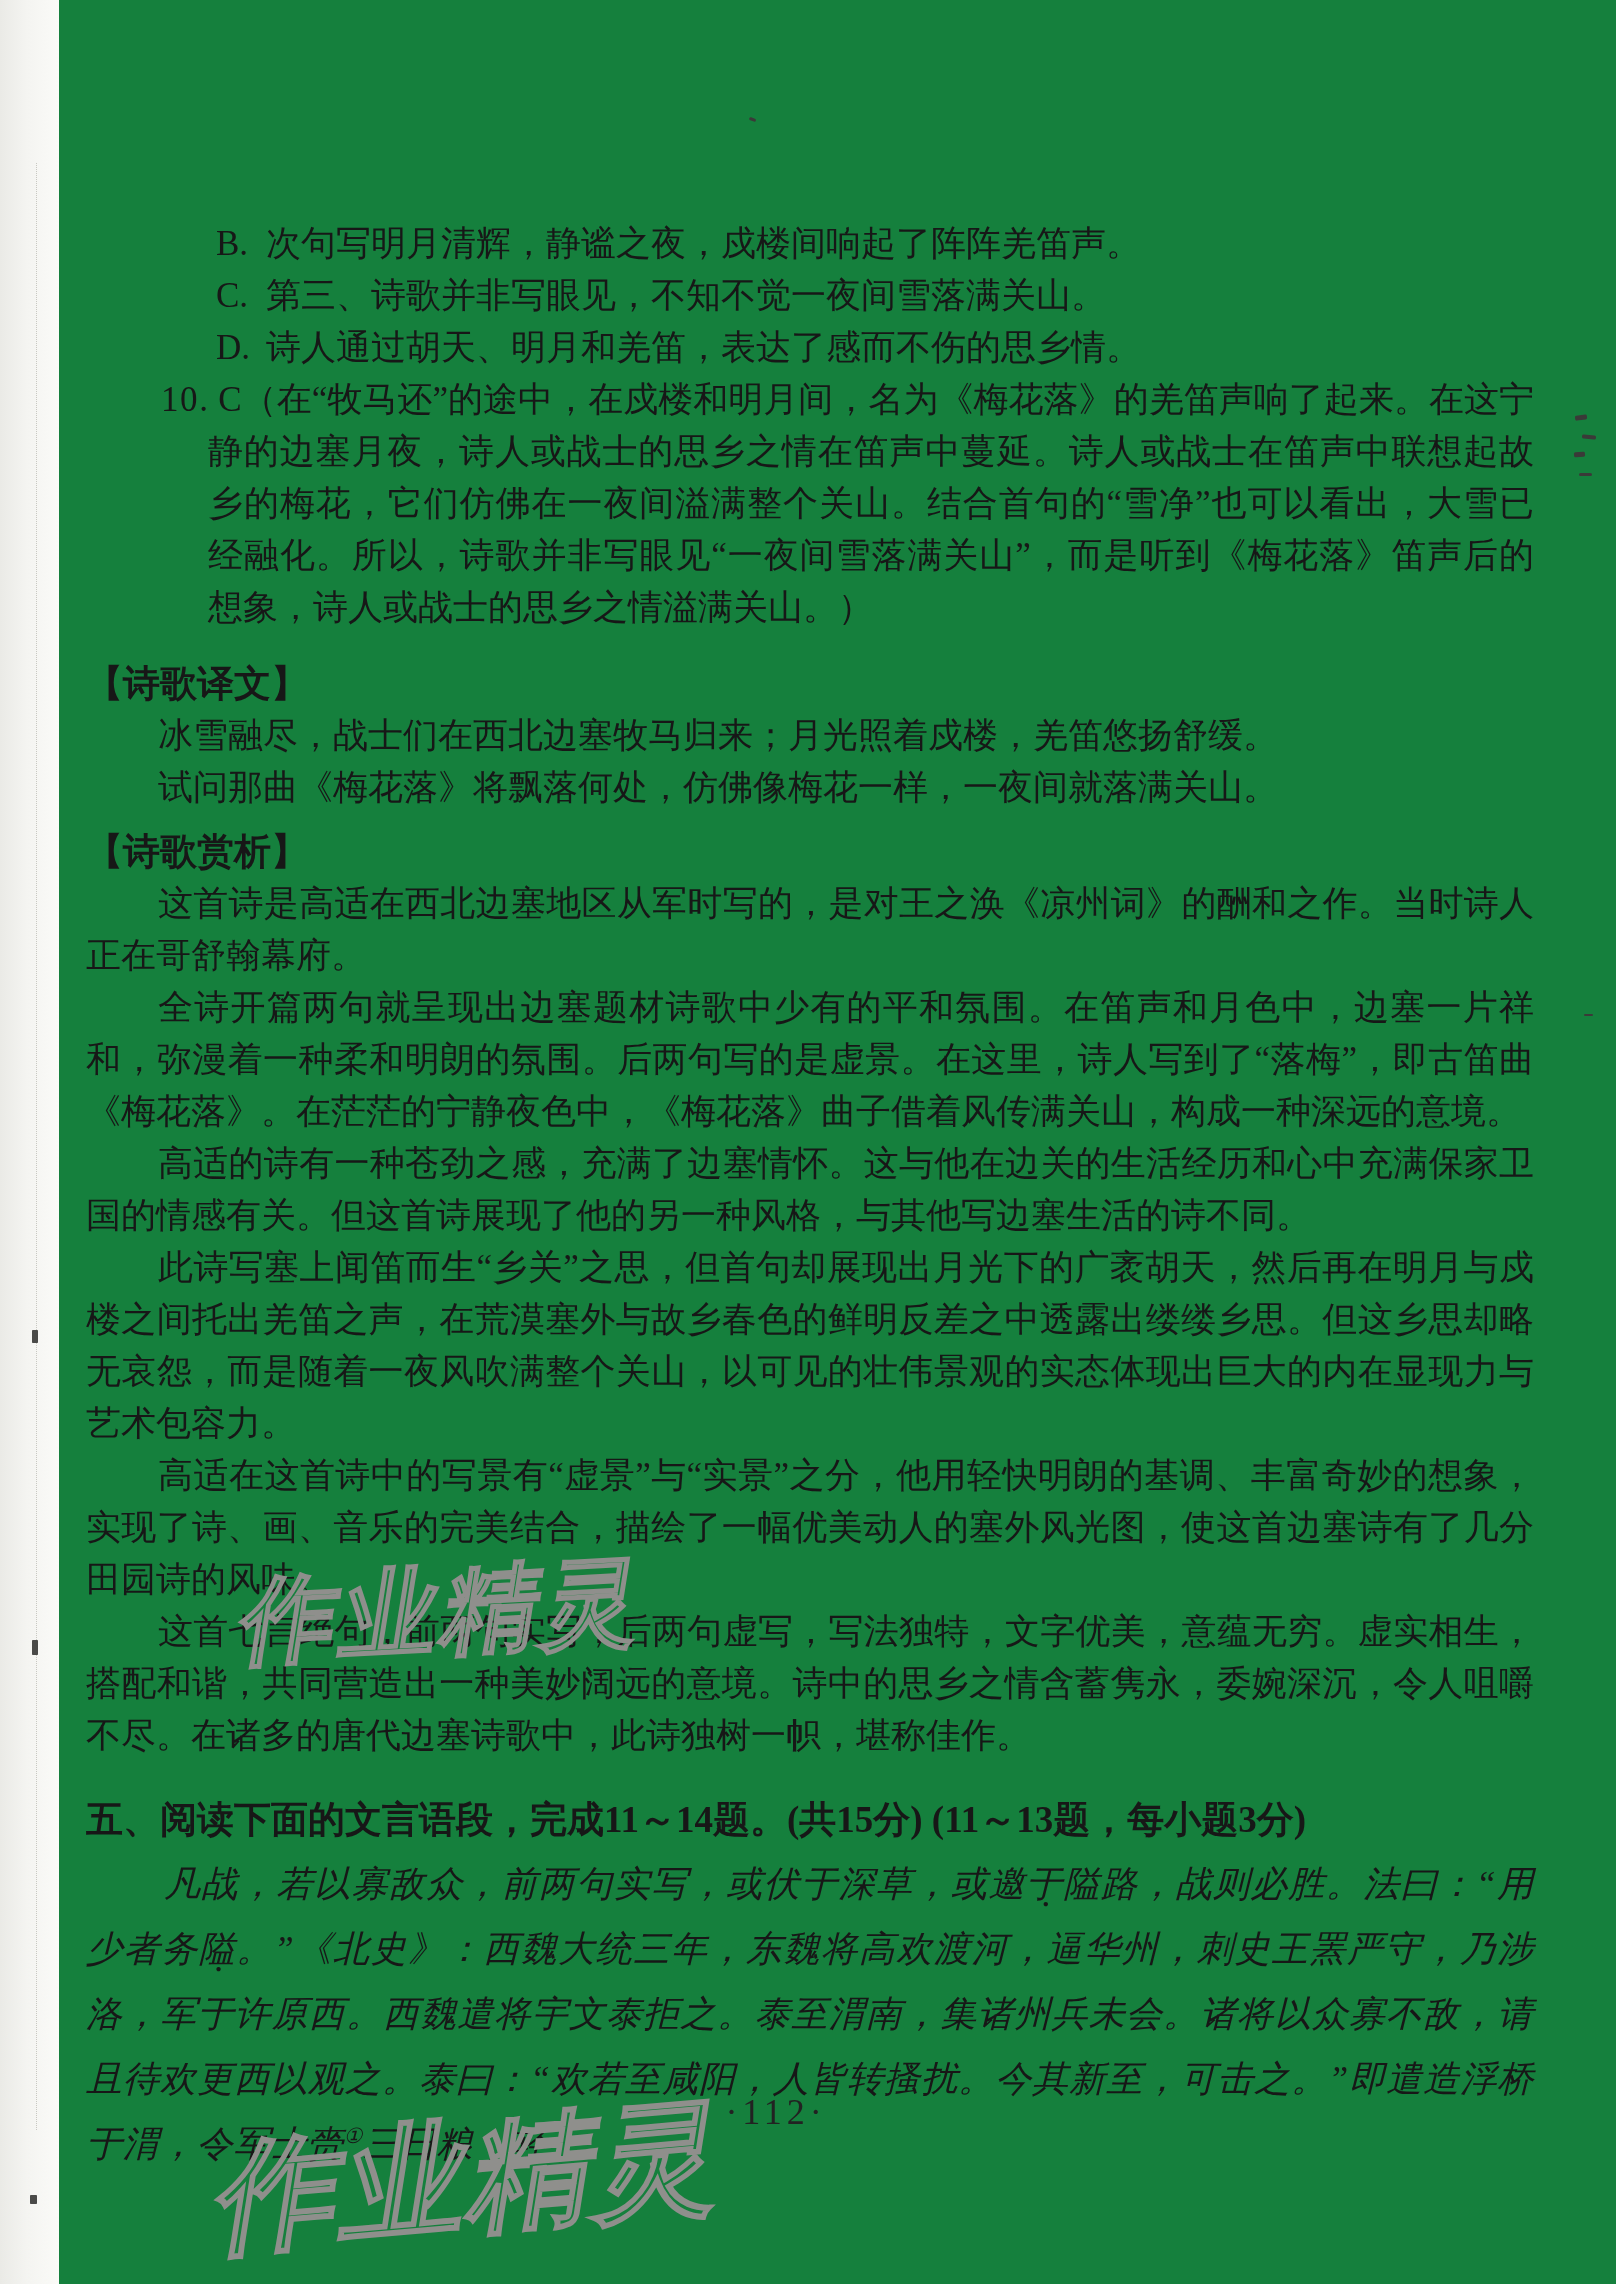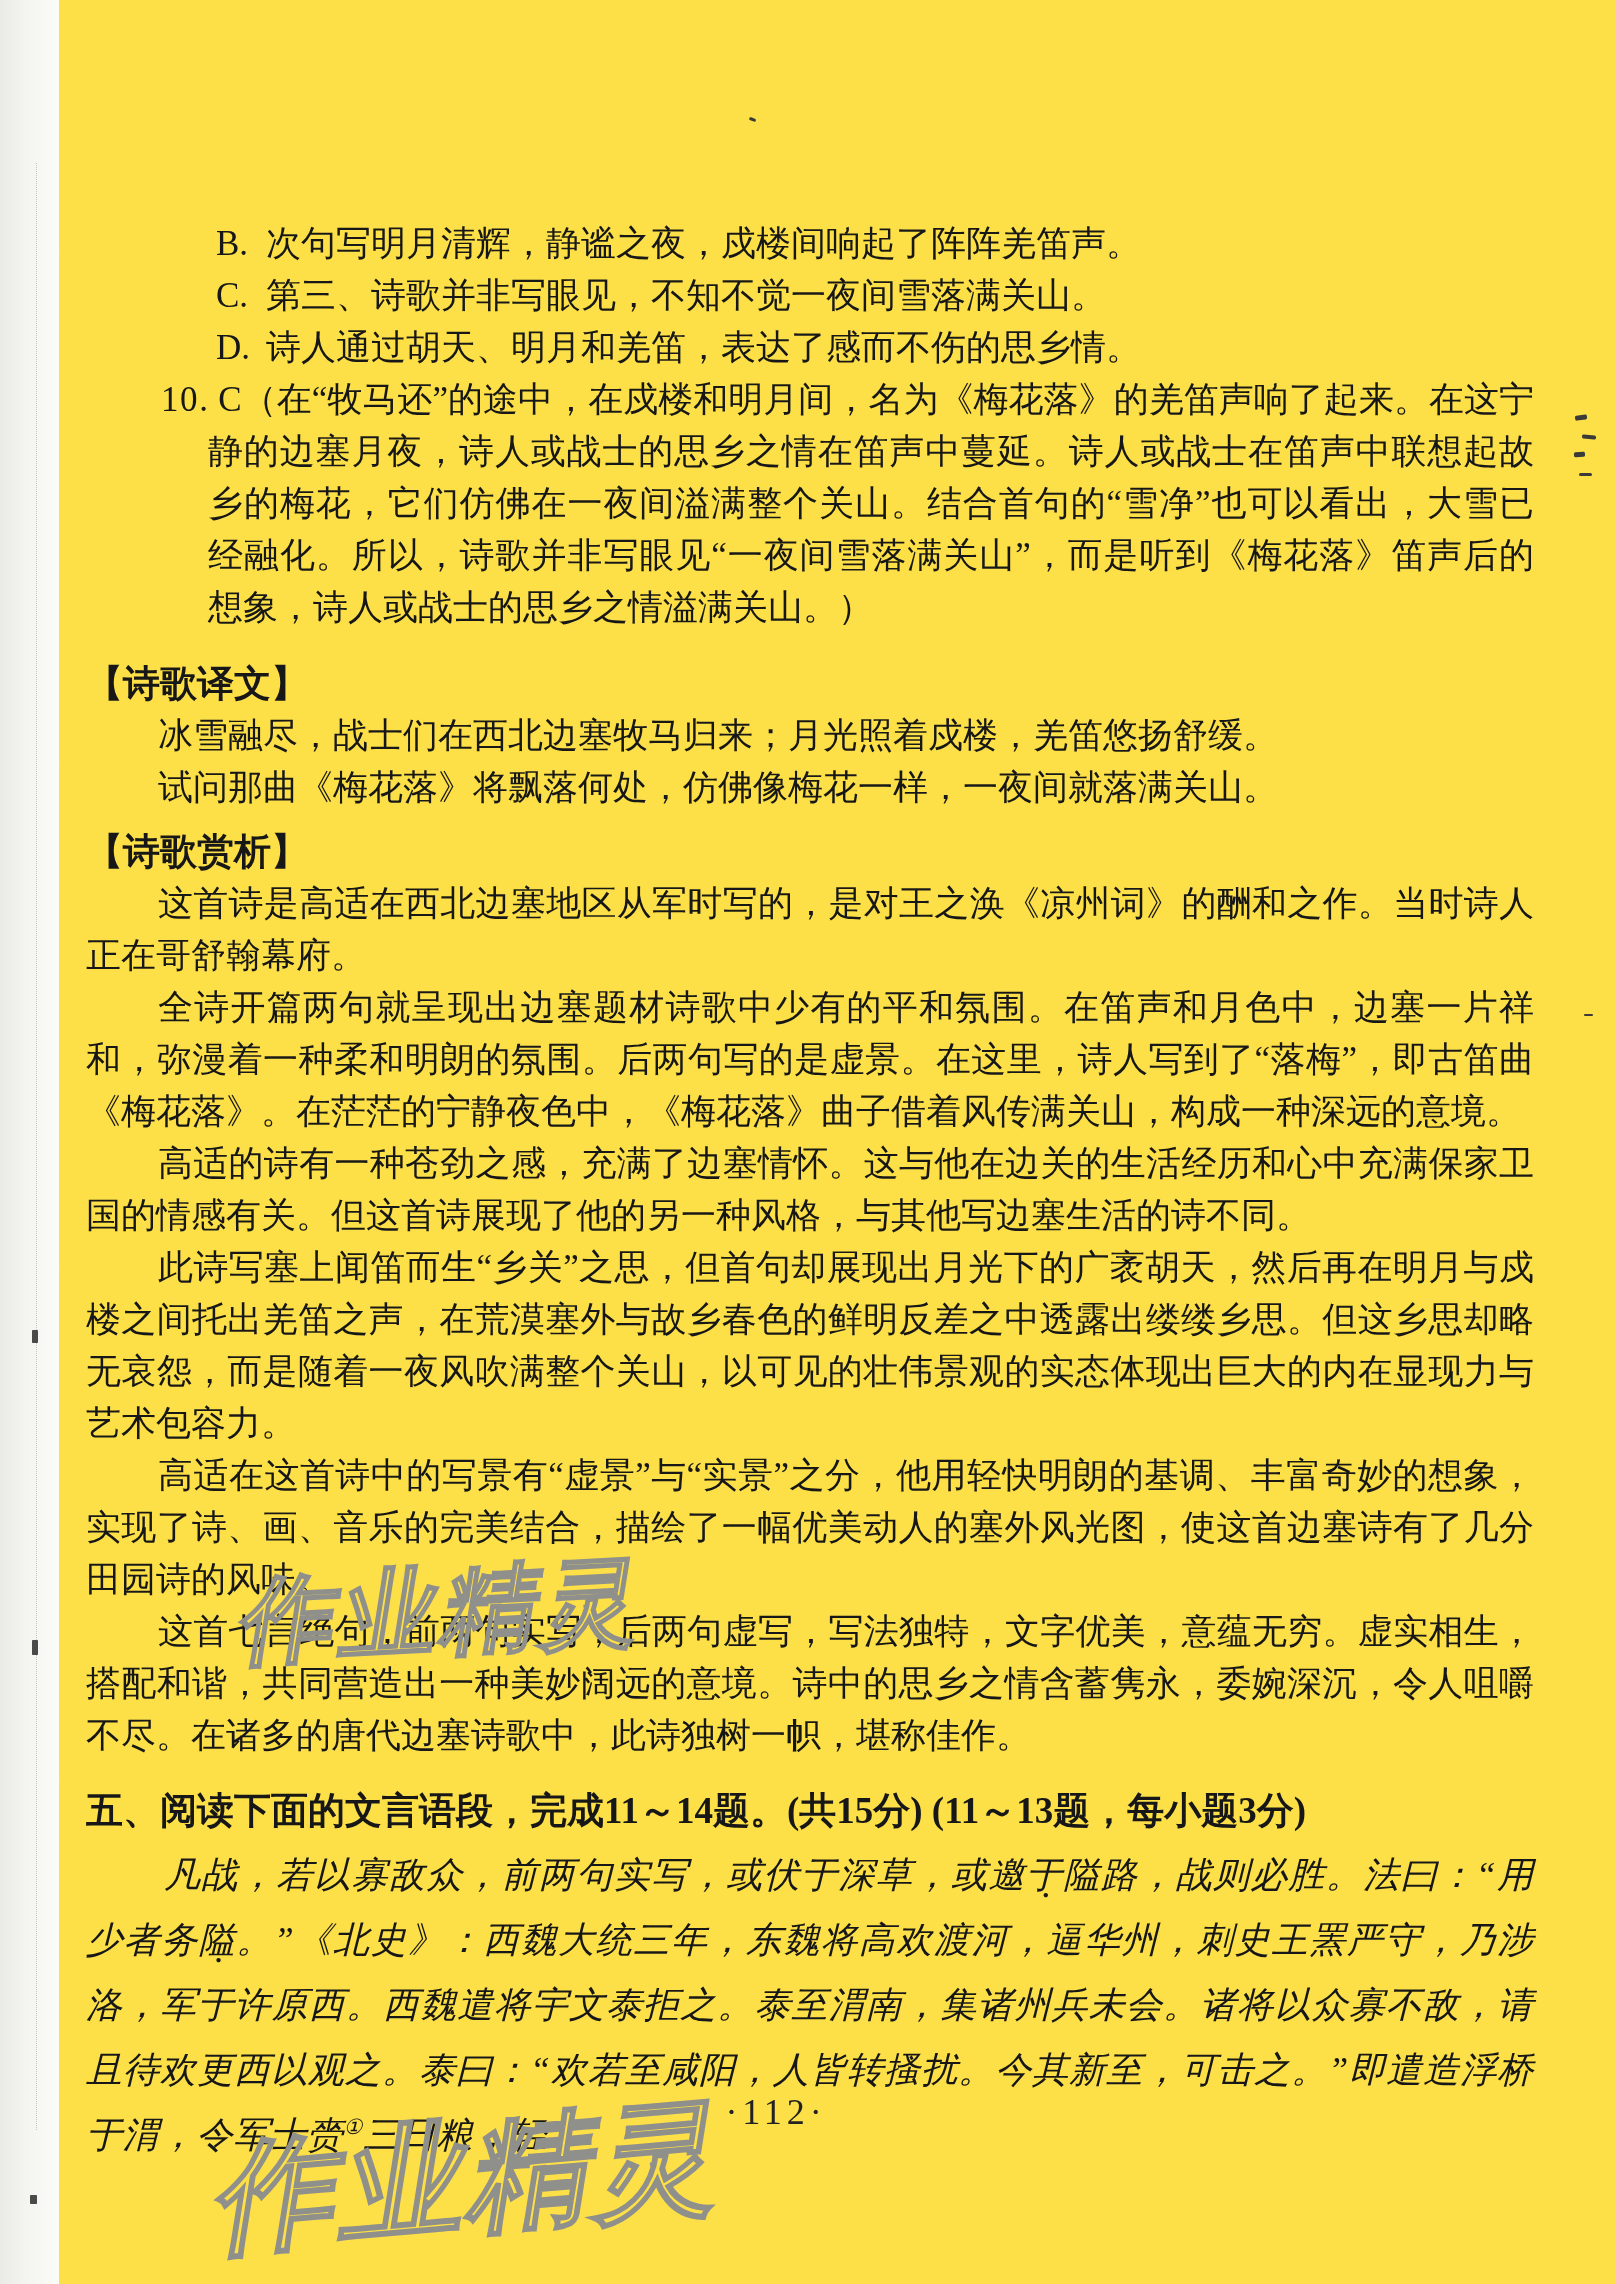--- a/index.html
+++ b/index.html
@@ -1,19 +1,19 @@
 <!DOCTYPE html>
 <html style="font-size:13px"><head>
 <meta charset="utf-8">
 <style>
   html,body{margin:0;padding:0;}
   .page{
     position:relative;
     width:1617px;height:2284px;
-    background:#fde047;
+    background:#15803d;
     overflow:hidden;
     font-family:"Liberation Serif","DejaVu Serif",serif;
     color:#171717;
   }
   
   .binding{
     position:absolute;left:0;top:0;bottom:0;width:59px;
     background:linear-gradient(90deg,#eaeae6 0%,#f4f4f1 45%,#fbfbf8 100%);
   }
   .binding-dots{
@@ -29,21 +29,21 @@
     text-align:justify;
   }
   p{margin:0;padding:0;}
   .opt{padding-left:130px;text-align:left;}
   .opt-label{display:inline-block;min-width:50px;}
   .ans{padding-left:122px;text-indent:-47px;}
   .ans-num{letter-spacing:1.6px;}
   .bh{font-weight:700;font-size:37px;margin-top:24.4px;}
   .bh2{margin-top:11.4px;}
   .indent{text-indent:72px;}
-  .sec-head{font-weight:700;font-size:37px;line-height:55px;margin-top:21px;text-align:left;}
+  .sec-head{font-weight:700;font-size:37px;line-height:55px;margin-top:30px;text-align:left;}
   .classical{
     font-style:italic;
     font-size:36px;line-height:65px;
     text-indent:78px;letter-spacing:0.8px;
     margin-top:4.9px;
   }
   .emph{position:relative;font-style:inherit;}
   .emph::after{
     content:"●";
     position:absolute;left:50%;bottom:-0.50em;

